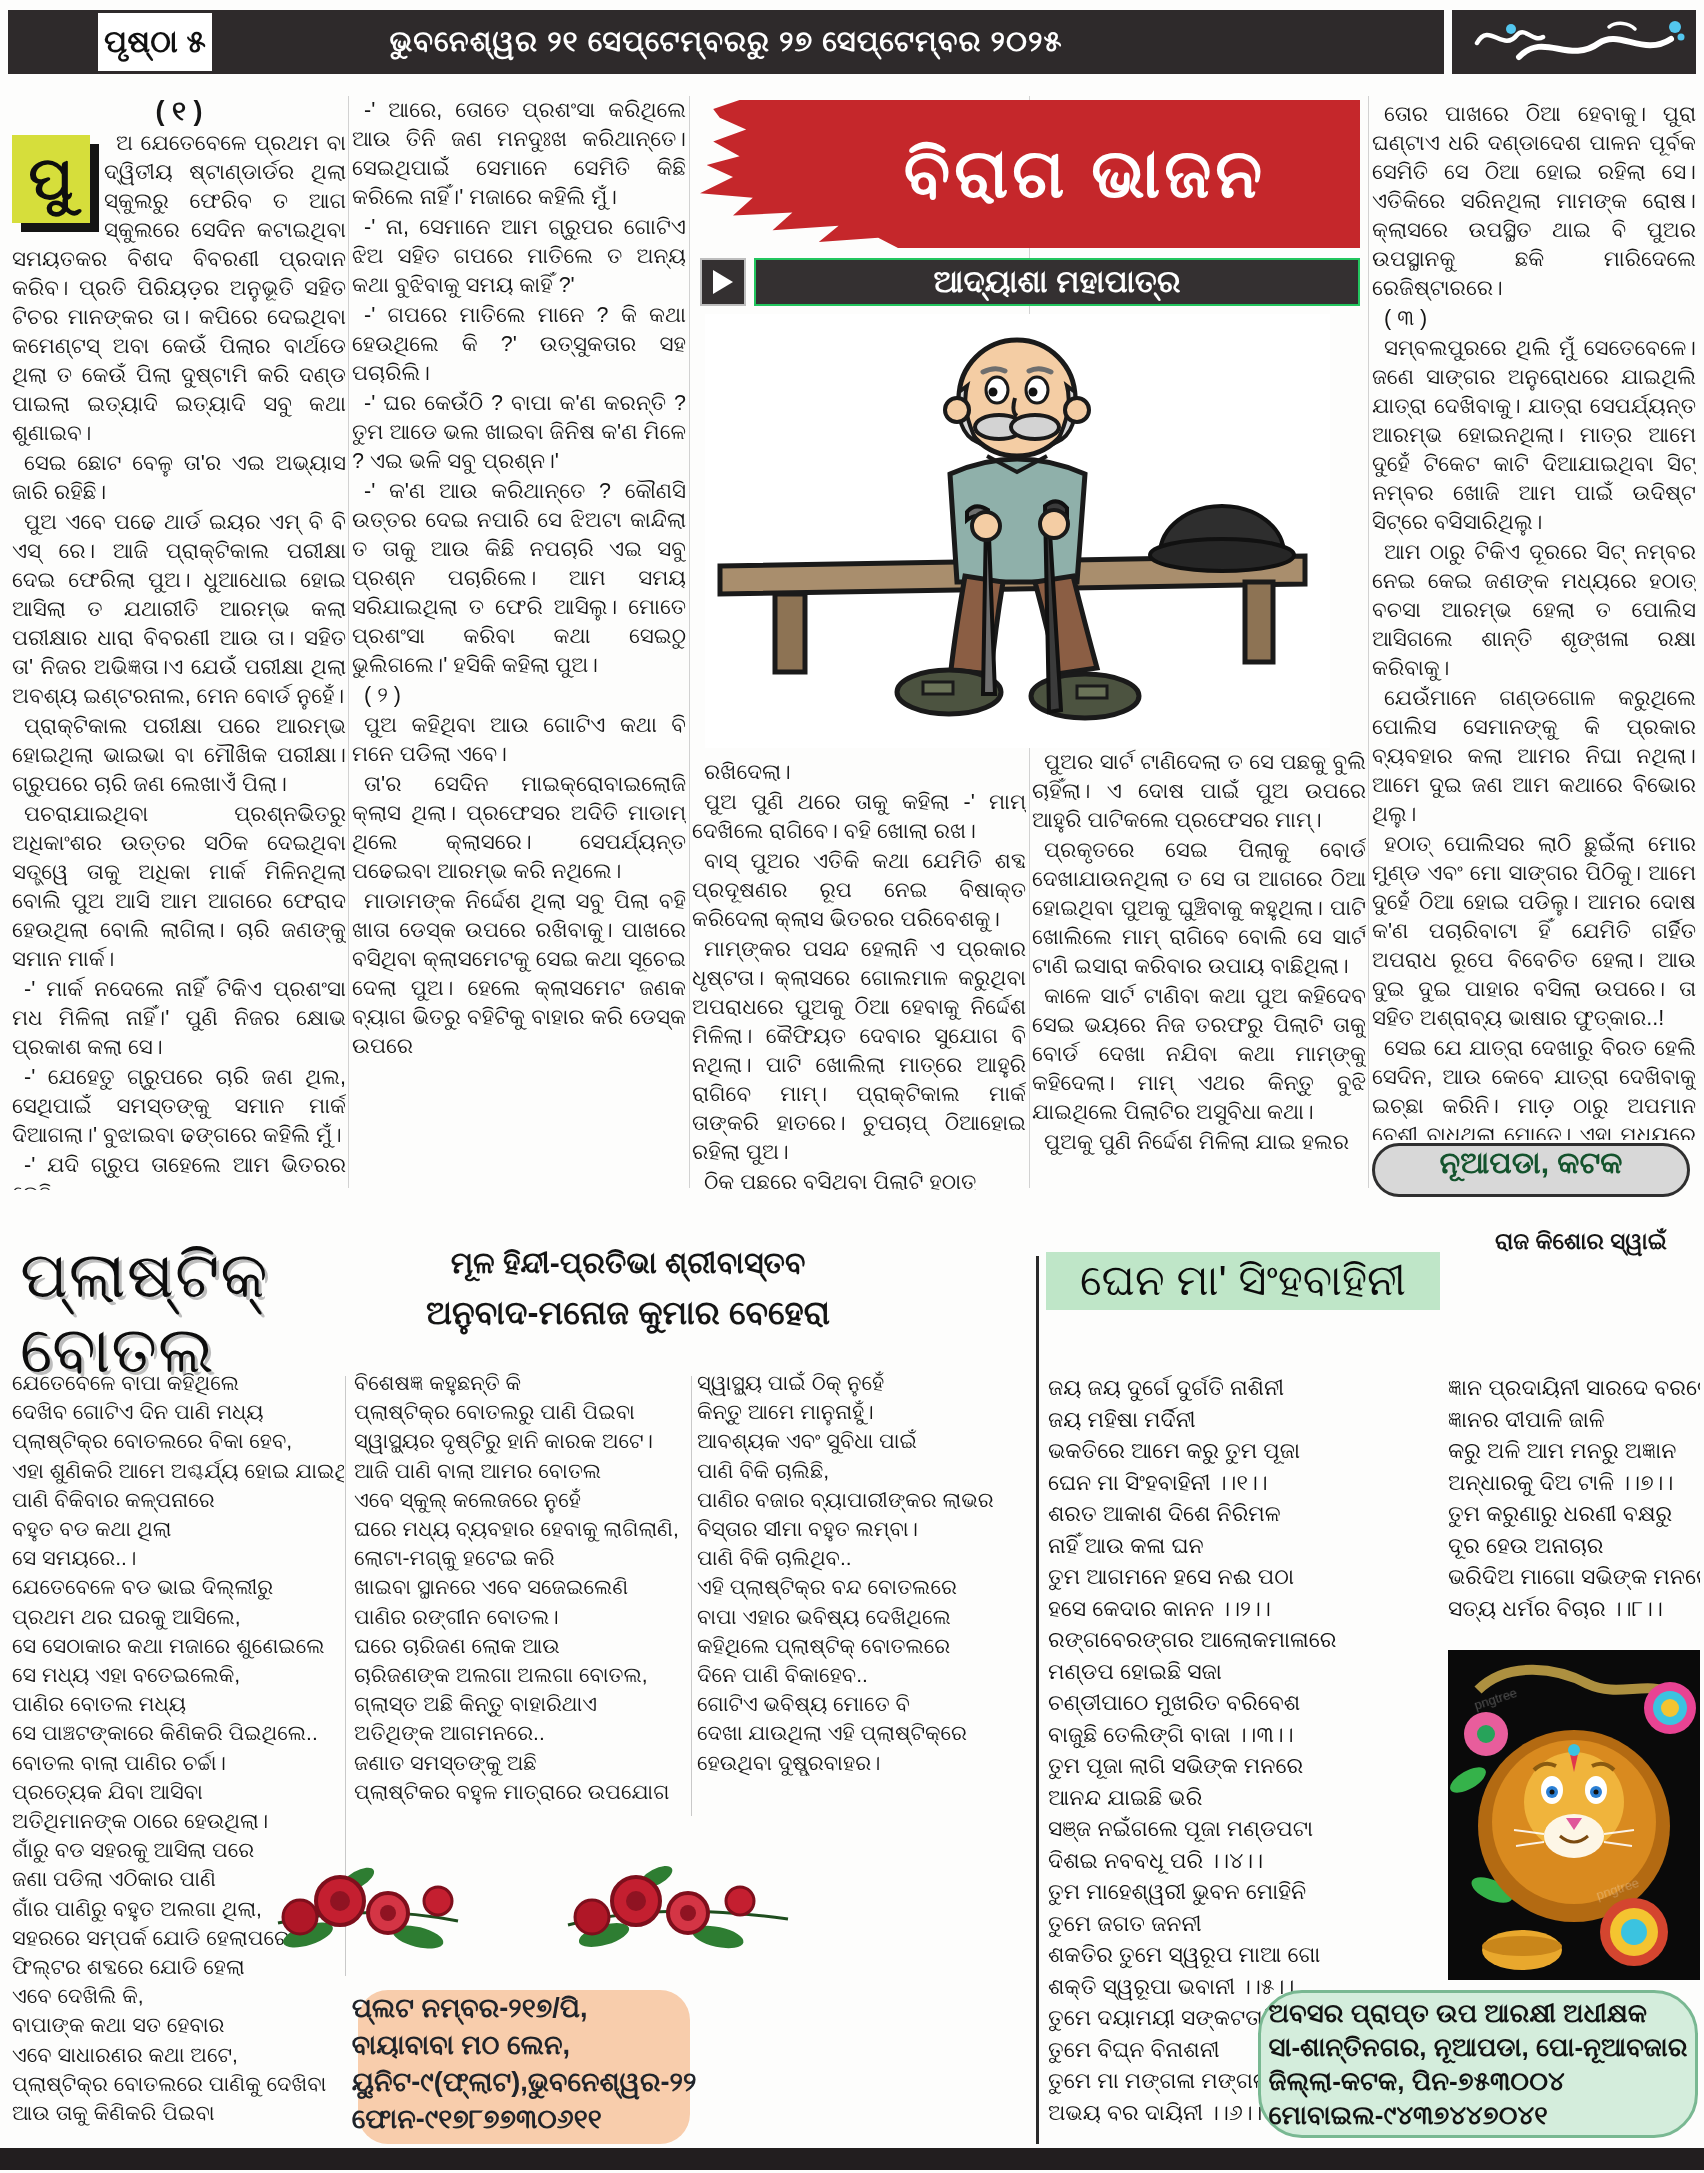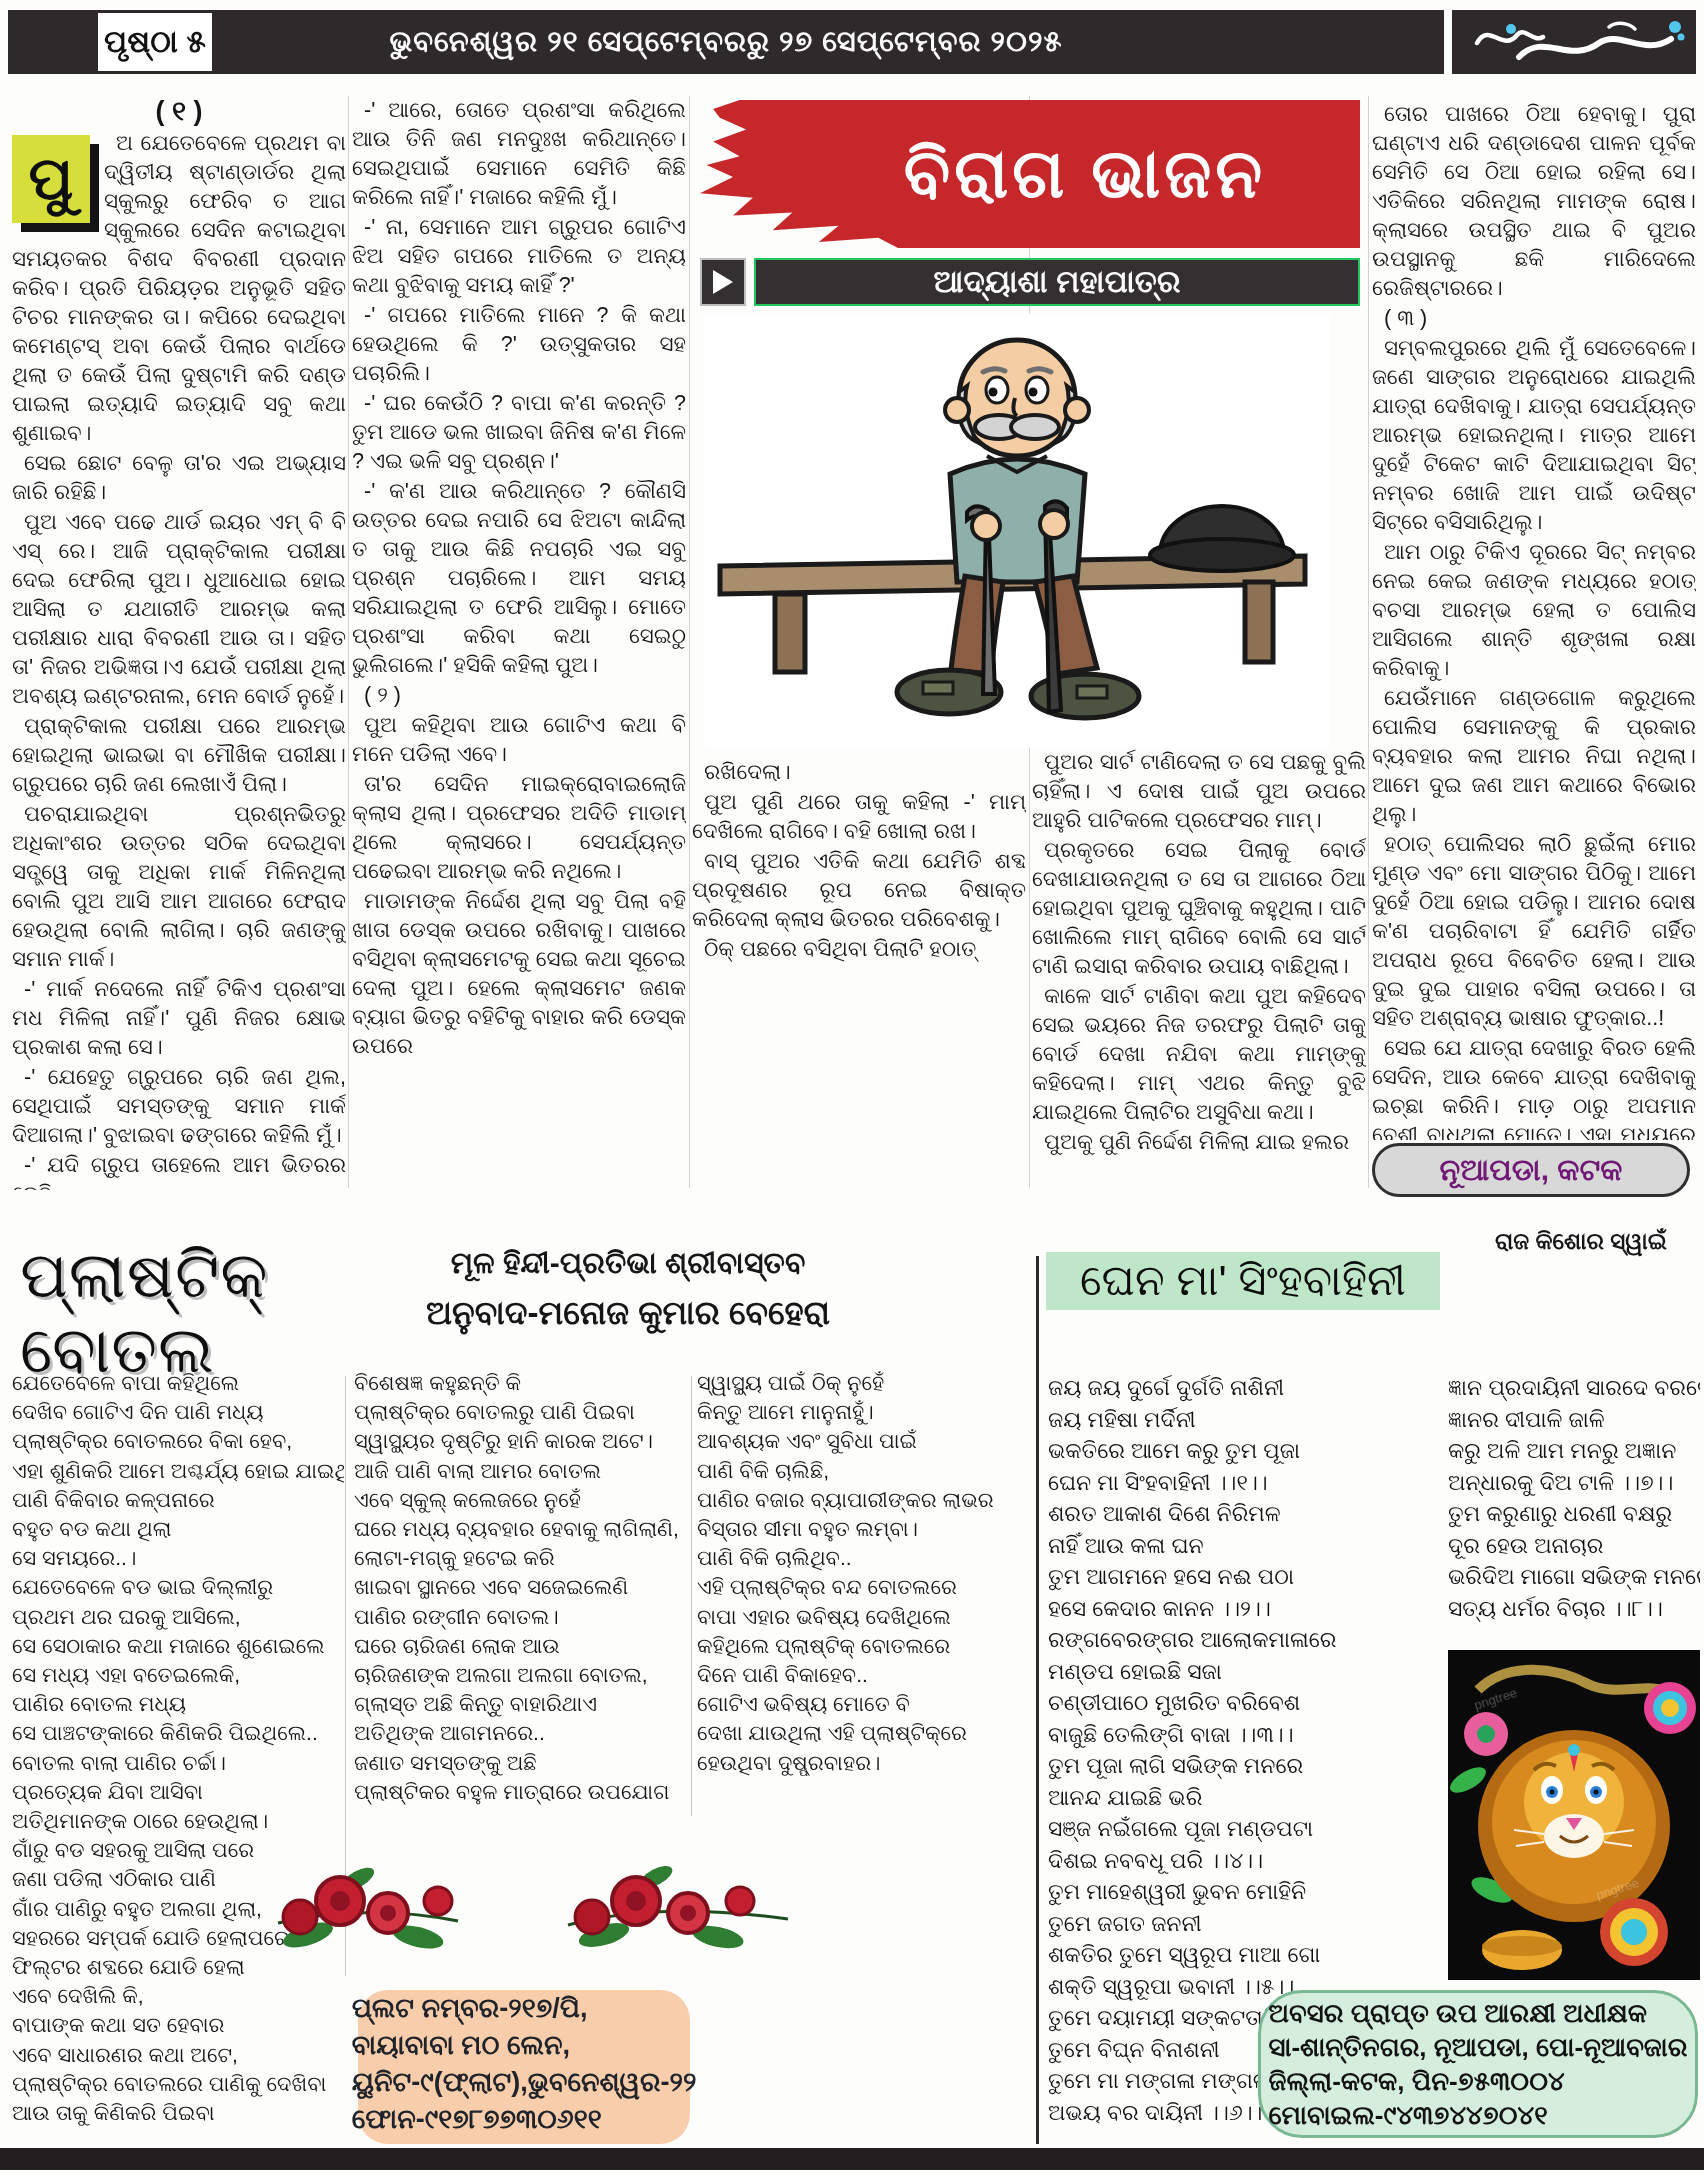--- a/index.html
+++ b/index.html
@@ -33,22 +33,22 @@
   .author-row{left:700px;top:258px;width:660px;height:48px;display:flex;gap:8px;}
   .play-box{width:46px;height:48px;background:#343031;border:2px solid #bdbdbd;box-sizing:border-box;
             display:flex;align-items:center;justify-content:center;}
   .play-tri{width:0;height:0;border-top:12px solid transparent;border-bottom:12px solid transparent;border-left:20px solid #ffffff;}
   .author-bar{flex:1;background:#343031;border:2px solid #22c55e;box-sizing:border-box;
               display:flex;align-items:center;justify-content:center;color:#fff;font-size:31px;font-weight:bold;}
 
   .cartoon{left:705px;top:314px;width:625px;height:434px;background:#ffffff;}
 
   .round-gray{left:1372px;top:1143px;width:318px;height:54px;background:#d8d8d8;border:3px solid #2f2f2f;
-              border-radius:27px;box-sizing:border-box;display:flex;align-items:center;justify-content:center;
-              font-size:30px;font-weight:bold;color:#701a75;}
+              border-radius:27px;box-sizing:border-box;display:flex;justify-content:center;
+              font-size:30px;font-weight:bold;color:#14532d;}
 
   
   .poem-title{left:20px;top:1238px;width:330px;font-size:64px;font-weight:normal;color:#0d0d0d;letter-spacing:1px;
               text-shadow:3px 3px 0 #bdbdbd;}
   .poem-credit1{left:388px;top:1246px;width:480px;text-align:center;font-size:30px;font-weight:bold;}
   .poem-credit2{left:388px;top:1294px;width:480px;text-align:center;font-size:33px;font-weight:bold;}
   .pline{font-size:21px;line-height:29.2px;white-space:nowrap;overflow:hidden;}
   .hline{font-size:22px;line-height:31.5px;white-space:nowrap;overflow:hidden;color:#101010;}
 
   .divider-strong{left:1036px;top:1256px;width:3px;height:888px;background:#2a2a2a;}
@@ -121,20 +121,21 @@
         <div class="para">ପୁଅ କହିଥିବା ଆଉ ଗୋଟିଏ କଥା ବି ମନେ ପଡିଲା ଏବେ।</div>
         <div class="para">ତା'ର ସେଦିନ ମାଇକ୍ରୋବାଇଲୋଜି କ୍ଲାସ ଥିଲା। ପ୍ରଫେସର ଅଦିତି ମାଡାମ୍ ଥିଲେ କ୍ଲାସରେ। ସେପର୍ଯ୍ୟନ୍ତ ପଢେଇବା ଆରମ୍ଭ କରି ନଥିଲେ।</div>
         <div class="para">ମାଡାମଙ୍କ ନିର୍ଦ୍ଦେଶ ଥିଲା ସବୁ ପିଲା ବହି ଖାତା ଡେସ୍କ ଉପରେ ରଖିବାକୁ। ପାଖରେ ବସିଥିବା କ୍ଲାସମେଟକୁ ସେଇ କଥା ସୂଚେଇ ଦେଲା ପୁଅ। ହେଲେ କ୍ଲାସମେଟ ଜଣକ ବ୍ୟାଗ ଭିତରୁ ବହିଟିକୁ ବାହାର କରି ଡେସ୍କ ଉପରେ</div>
       </div>
   </div>
   <div class="col" style="left:692px;top:758px;width:334px;height:432px;">
     <div>
         <div class="para">ରଖିଦେଲା।</div>
         <div class="para">ପୁଅ ପୁଣି ଥରେ ତାକୁ କହିଲା -' ମାମ୍ ଦେଖିଲେ ରାଗିବେ। ବହି ଖୋଲା ରଖ।</div>
         <div class="para">ବାସ୍ ପୁଅର ଏତିକି କଥା ଯେମିତି ଶବ୍ଦ ପ୍ରଦୂଷଣର ରୂପ ନେଇ ବିଷାକ୍ତ କରିଦେଲା କ୍ଲାସ ଭିତରର ପରିବେଶକୁ।</div>
+        <div class="para">ମାମ୍‌ଙ୍କର ପସନ୍ଦ ହେଲାନି ଏ ପ୍ରକାର ଧୃଷ୍ଟତା। କ୍ଲାସରେ ଗୋଲମାଳ କରୁଥିବା ଅପରାଧରେ ପୁଅକୁ ଠିଆ ହେବାକୁ ନିର୍ଦ୍ଦେଶ ମିଳିଲା। କୈଫିୟତ ଦେବାର ସୁଯୋଗ ବି ନଥିଲା। ପାଟି ଖୋଲିଲା ମାତ୍ରେ ଆହୁରି ରାଗିବେ ମାମ୍। ପ୍ରାକ୍ଟିକାଲ ମାର୍କ ତାଙ୍କରି ହାତରେ। ଚୁପଚାପ୍ ଠିଆହୋଇ ରହିଲା ପୁଅ।</div>
         <div class="para">ଠିକ୍ ପଛରେ ବସିଥିବା ପିଲାଟି ହଠାତ୍</div>
       </div>
   </div>
   <div class="col" style="left:1032px;top:748px;width:334px;height:442px;">
     <div>
         <div class="para">ପୁଅର ସାର୍ଟ ଟାଣିଦେଲା ତ ସେ ପଛକୁ ବୁଲି ଚାହିଁଲା। ଏ ଦୋଷ ପାଇଁ ପୁଅ ଉପରେ ଆହୁରି ପାଟିକଲେ ପ୍ରଫେସର ମାମ୍।</div>
         <div class="para">ପ୍ରକୃତରେ ସେଇ ପିଲାକୁ ବୋର୍ଡ ଦେଖାଯାଉନଥିଲା ତ ସେ ତା ଆଗରେ ଠିଆ ହୋଇଥିବା ପୁଅକୁ ଘୁଞ୍ଚିବାକୁ କହୁଥିଲା। ପାଟି ଖୋଲିଲେ ମାମ୍ ରାଗିବେ ବୋଲି ସେ ସାର୍ଟ ଟାଣି ଇସାରା କରିବାର ଉପାୟ ବାଛିଥିଲା।</div>
         <div class="para">କାଳେ ସାର୍ଟ ଟାଣିବା କଥା ପୁଅ କହିଦେବ ସେଇ ଭୟରେ ନିଜ ତରଫରୁ ପିଲାଟି ତାକୁ ବୋର୍ଡ ଦେଖା ନଯିବା କଥା ମାମ୍‌ଙ୍କୁ କହିଦେଲା। ମାମ୍ ଏଥର କିନ୍ତୁ ବୁଝି ଯାଇଥିଲେ ପିଲାଟିର ଅସୁବିଧା କଥା।</div>
         <div class="para">ପୁଅକୁ ପୁଣି ନିର୍ଦ୍ଦେଶ ମିଳିଲା ଯାଇ ହଲର</div>
       </div>

